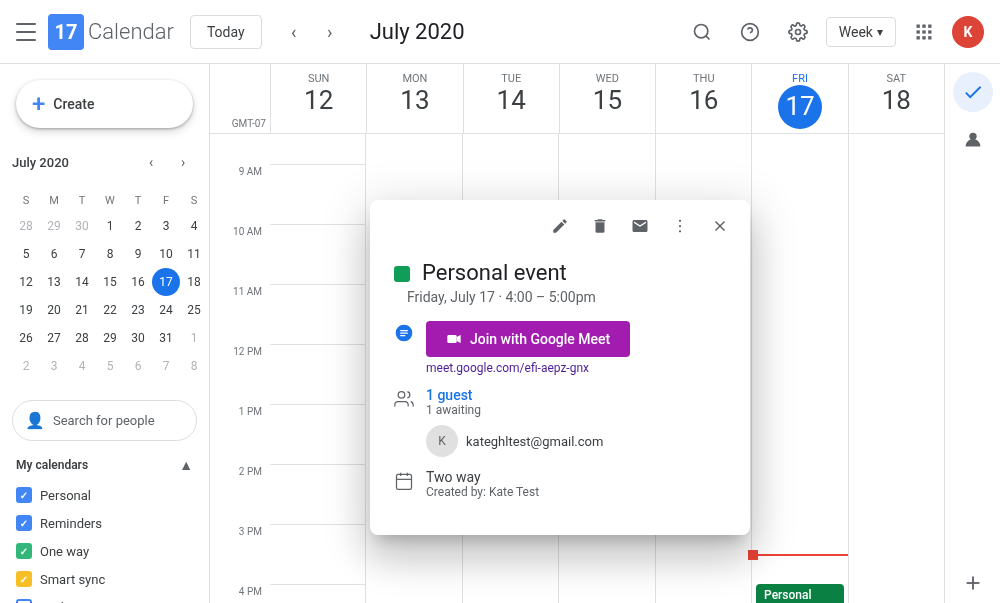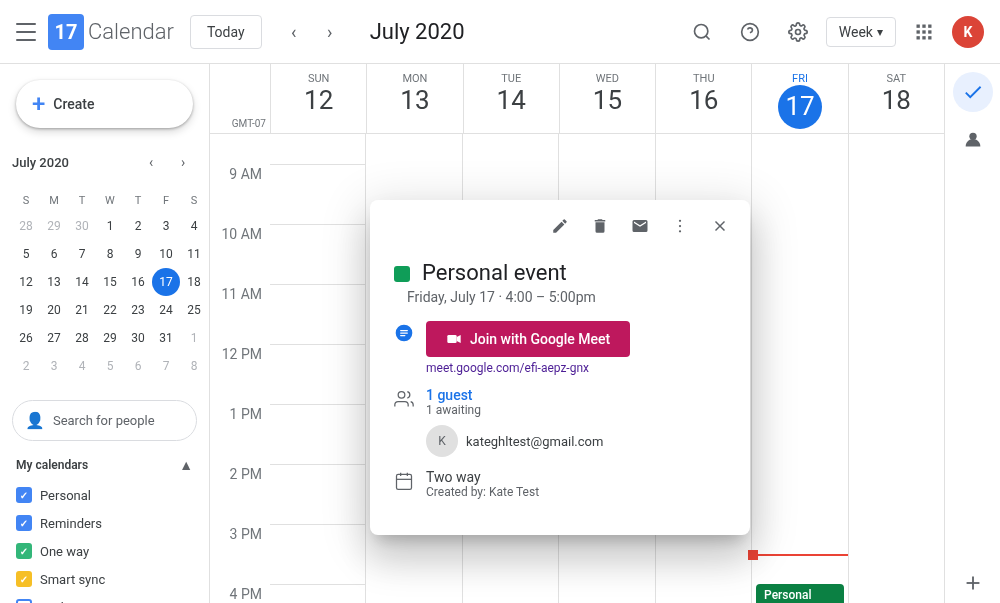--- a/index.html
+++ b/index.html
@@ -66,21 +66,21 @@
     .cal-gmt-label { width: 60px; min-width: 60px; font-size: 10px; color: #70757a; display: flex; align-items: flex-end; padding-bottom: 4px; justify-content: flex-end; padding-right: 4px; }
     .cal-day-col { flex: 1; text-align: center; padding: 8px 0 4px; border-left: 1px solid #e0e0e0; }
     .cal-day-col:first-of-type { border-left: none; }
     .cal-dow { font-size: 11px; color: #70757a; text-transform: uppercase; }
     .cal-date { font-size: 26px; color: #3c4043; line-height: 1.2; }
     .cal-date.today { background: #1a73e8; color: #fff; border-radius: 50%; width: 44px; height: 44px; display: flex; align-items: center; justify-content: center; margin: 0 auto; }
 
     
     .time-grid { flex: 1; overflow-y: auto; display: flex; position: relative; }
     .time-labels { width: 60px; min-width: 60px; position: relative; }
-    .time-label { height: 60px; display: flex; align-items: flex-start; justify-content: flex-end; padding-right: 8px; font-size: 14px; color: #70757a; padding-top: 2px; }
+    .time-label { height: 60px; display: flex; align-items: flex-start; justify-content: flex-end; padding-right: 8px; font-size: 10px; color: #70757a; padding-top: 2px; }
     .grid-cols { flex: 1; display: flex; position: relative; }
     .grid-col { flex: 1; border-left: 1px solid #e0e0e0; position: relative; }
     .grid-col:first-child { border-left: none; }
     .hour-line { position: absolute; left: 0; right: 0; border-top: 1px solid #e0e0e0; }
     .event-block { position: absolute; border-radius: 4px; padding: 4px 8px; font-size: 12px; font-weight: 500; cursor: pointer; color: #fff; overflow: hidden; }
 
     
     .right-panel { width: 56px; min-width: 56px; border-left: 1px solid #e0e0e0; display: flex; flex-direction: column; align-items: center; padding-top: 8px; gap: 8px; }
     .right-panel-icon { width: 40px; height: 40px; border-radius: 50%; display: flex; align-items: center; justify-content: center; cursor: pointer; color: #5f6368; font-size: 20px; }
     .right-panel-check { background: #e8f0fe; }
@@ -91,21 +91,21 @@
     .modal-toolbar { display: flex; align-items: center; justify-content: flex-end; padding: 8px 12px; gap: 4px; }
     .modal-icon-btn { width: 36px; height: 36px; border-radius: 50%; border: none; background: transparent; cursor: pointer; display: flex; align-items: center; justify-content: center; color: #5f6368; font-size: 18px; }
     .modal-body { padding: 8px 24px 24px; }
     .modal-title-row { display: flex; align-items: flex-start; gap: 12px; margin-bottom: 4px; }
     .modal-color-dot { width: 16px; height: 16px; border-radius: 3px; background: #0f9d58; margin-top: 6px; flex-shrink: 0; }
     .modal-title { font-size: 22px; font-weight: 400; color: #202124; }
     .modal-subtitle { font-size: 14px; color: #5f6368; margin-left: 13px; margin-bottom: 16px; }
     .modal-section { display: flex; align-items: flex-start; gap: 12px; margin-bottom: 12px; }
     .modal-section-icon { width: 20px; height: 20px; display: flex; align-items: center; justify-content: center; color: #5f6368; font-size: 16px; flex-shrink: 0; margin-top: 2px; }
     .modal-section-content { flex: 1; }
-    .join-btn { background: #be185d; color: #fff; border: none; border-radius: 4px; padding: 10px 20px; font-size: 14px; font-weight: 500; cursor: pointer; display: flex; align-items: center; gap: 8px; }
+    .join-btn { background: #a21caf; color: #fff; border: none; border-radius: 4px; padding: 10px 20px; font-size: 14px; font-weight: 500; cursor: pointer; display: flex; align-items: center; gap: 8px; }
     .meet-link { font-size: 12px; color: #4c1d95; margin-top: 4px; cursor: pointer; }
     .guest-count { font-size: 14px; color: #1a73e8; font-weight: 500; }
     .guest-awaiting { font-size: 12px; color: #5f6368; }
     .guest-row { display: flex; align-items: center; gap: 8px; margin-top: 8px; }
     .guest-avatar { width: 32px; height: 32px; border-radius: 50%; background: #e0e0e0; display: flex; align-items: center; justify-content: center; font-size: 12px; color: #5f6368; }
     .guest-email { font-size: 13px; color: #3c4043; }
     .cal-name { font-size: 14px; color: #3c4043; }
     .cal-creator { font-size: 12px; color: #5f6368; }
   </style>
 </head>

